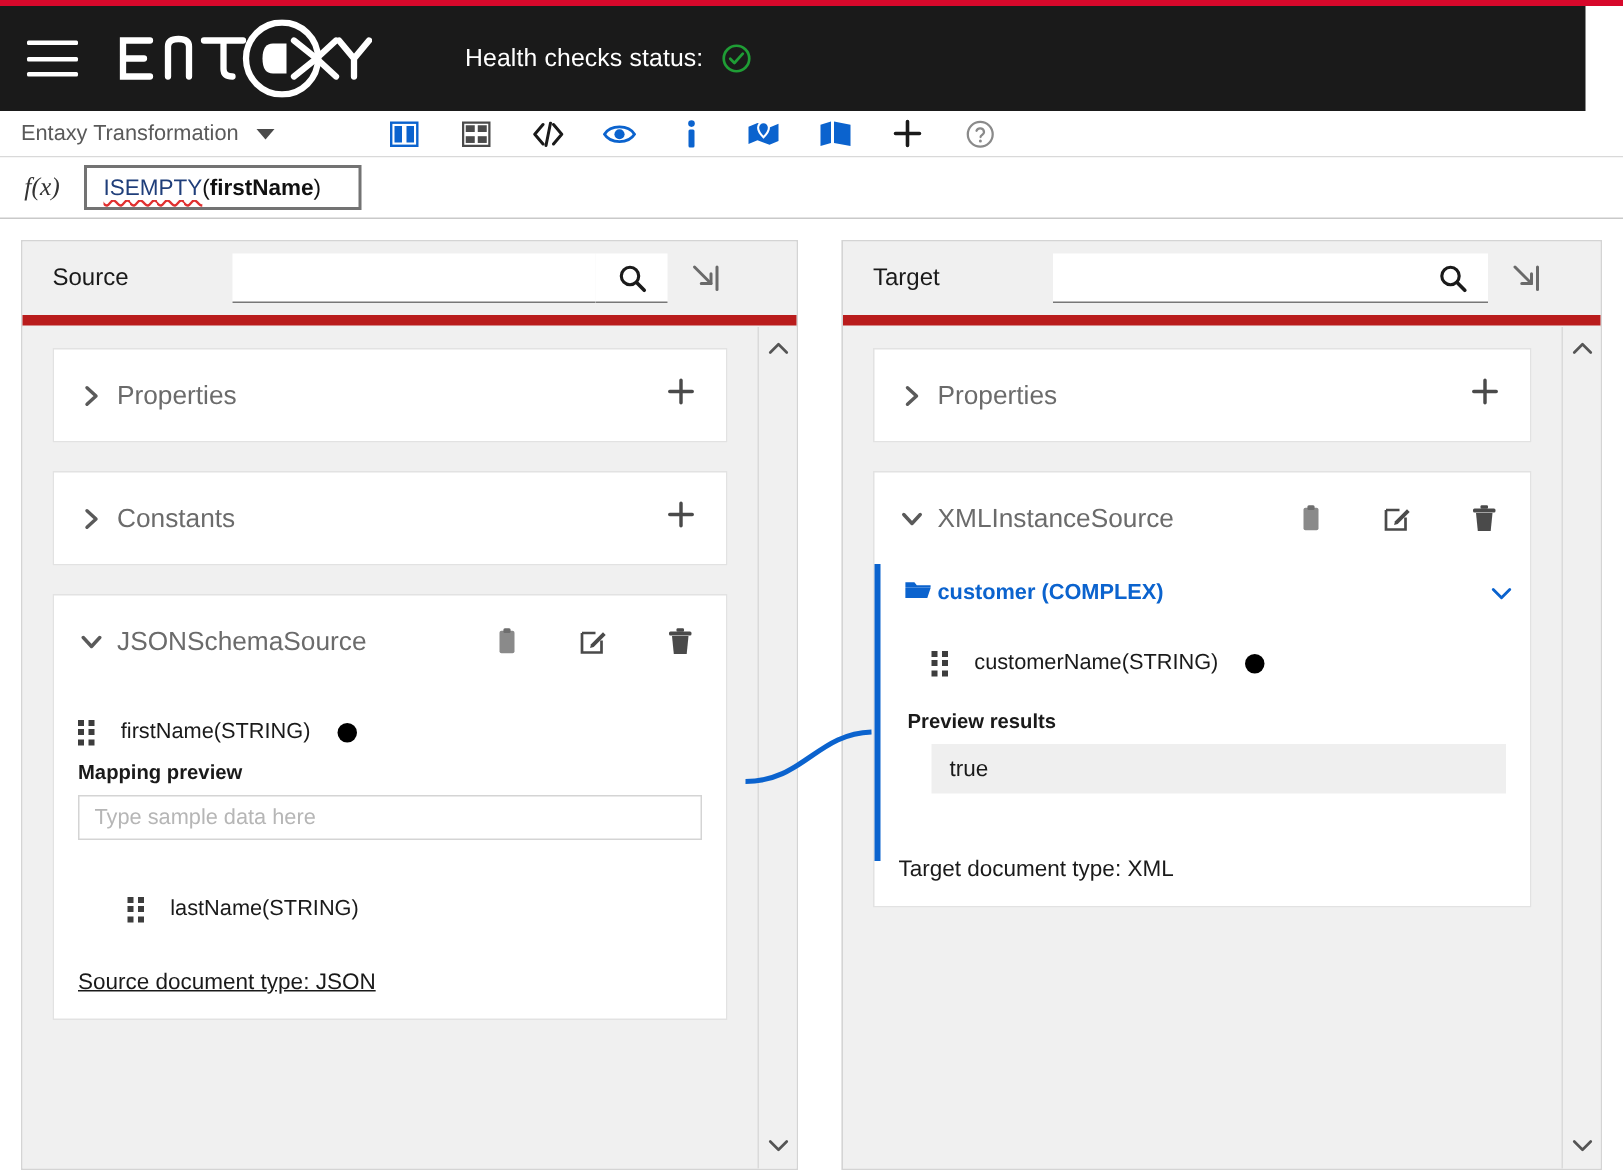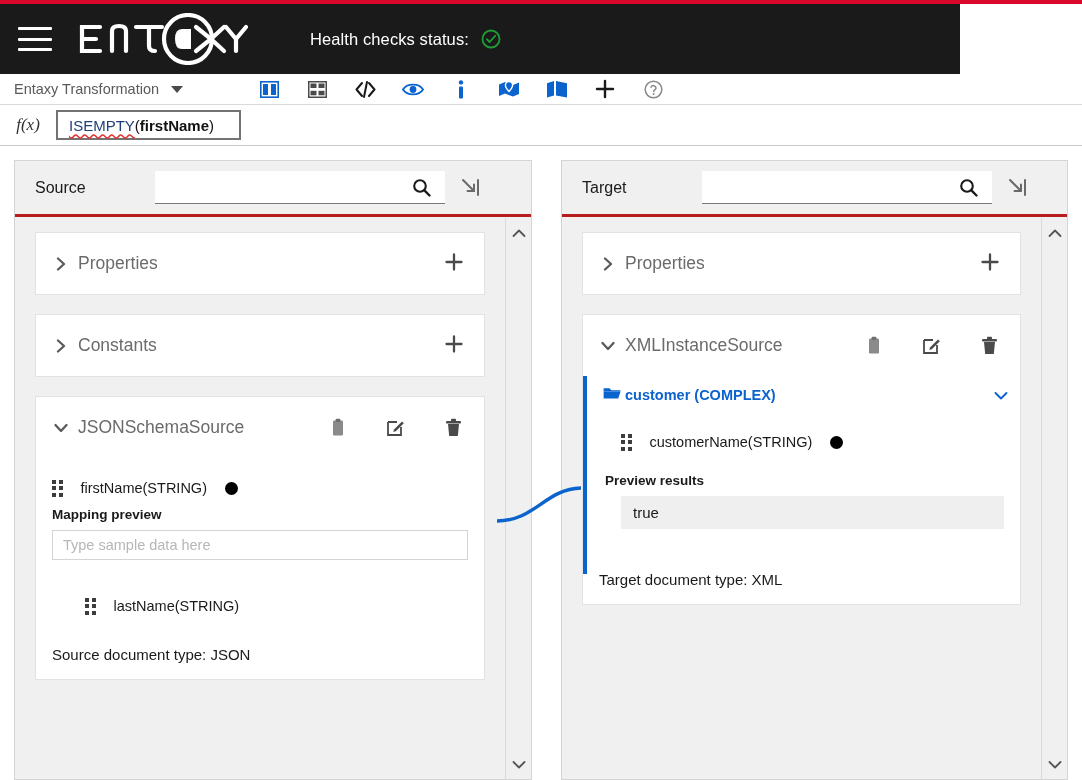--- a/index.html
+++ b/index.html
@@ -9,21 +9,21 @@
     background: #ffffff;
     overflow: hidden;
   }
   .app { position: relative; width: 1082px; height: 780px; }
 
   
   .red-bar { position:absolute; left:0; top:0; width:1082px; height:4px; background:#d7082b; }
 
   
   .header {
-    position:absolute; left:0; top:4px; width:960px; height:70px;
+    position:absolute; left:0; top:4px; width:1057px; height:70px;
     background:#1a1a1a; display:flex; align-items:center;
   }
   .burger { width:34px; height:24px; margin-left:18px; display:flex; flex-direction:column;
             justify-content:space-between; cursor:pointer; }
   .burger i { display:block; height:3px; background:#ffffff; border-radius:1px; }
 
   .logo { margin-left:26px; display:flex; align-items:center; height:60px; }
 
   .health { margin-left:62px; display:flex; align-items:center; gap:12px; }
   .health-label { color:#ffffff; font-size:16.5px; letter-spacing:.1px; }
@@ -56,21 +56,21 @@
   .f-paren { color:#111; font-size:15px; }
   .f-arg { color:#111; font-size:15px; font-weight:bold; }
 
   
   .workspace { position:absolute; left:0; top:146px; width:1082px; height:634px; background:#ffffff; }
 
   .panel { position:absolute; top:14px; background:#f0f0f0; border:1px solid #d4d4d4; }
   .panel.source { left:14px; width:518px; height:620px; }
   .panel.target { left:561px; width:507px; height:620px; }
 
-  .panel-head { height:56px; background:#f0f0f0; border-bottom:3px solid #b91c1c;
+  .panel-head { height:56px; background:#f0f0f0; border-bottom:7px solid #b91c1c;
                 display:flex; align-items:center; }
   .panel-title { font-size:16px; color:#1a1a1a; margin-left:20px; width:120px; }
   .search-wrap { display:flex; align-items:center; }
   .search-inp { width:242px; height:33px; background:#ffffff; border:none; border-bottom:1px solid #777;
                 outline:none; font-size:14px; padding:0 8px; font-family:"Liberation Sans", sans-serif; }
   .search-btn { width:48px; height:33px; background:#ffffff; border:none; border-bottom:1px solid #777;
                 display:flex; align-items:center; justify-content:center; cursor:pointer; }
   .collapse-btn { margin-left:16px; cursor:pointer; display:flex; align-items:center; }
 
   .panel-body { position:absolute; left:0; top:57px; right:0; bottom:0; background:#f0f0f0; }
@@ -338,21 +338,21 @@
                 <i></i>
                   <i></i>
                   <i></i>
                   <i></i>
                   <i></i>
                   <i></i>
               </span>
               <span class="field-name">lastName(STRING)</span>
             </div>
 
-            <div class="doc-type" style="padding-left:16px;">Source document type: JSON</div>
+            <div class="doc-type" style="padding-left:16px;text-decoration:underline;">Source document type: JSON</div>
           </div>
 
         </div>
         <div class="scroll-col">
           <span>
             <svg width="14" height="9" viewBox="0 0 14 9">
                 <path d="M1.5 7 L7 1.5 L12.5 7" fill="none" stroke="#555" stroke-width="1.8" stroke-linecap="round" stroke-linejoin="round"></path>
               </svg>
           </span>
           <span>

